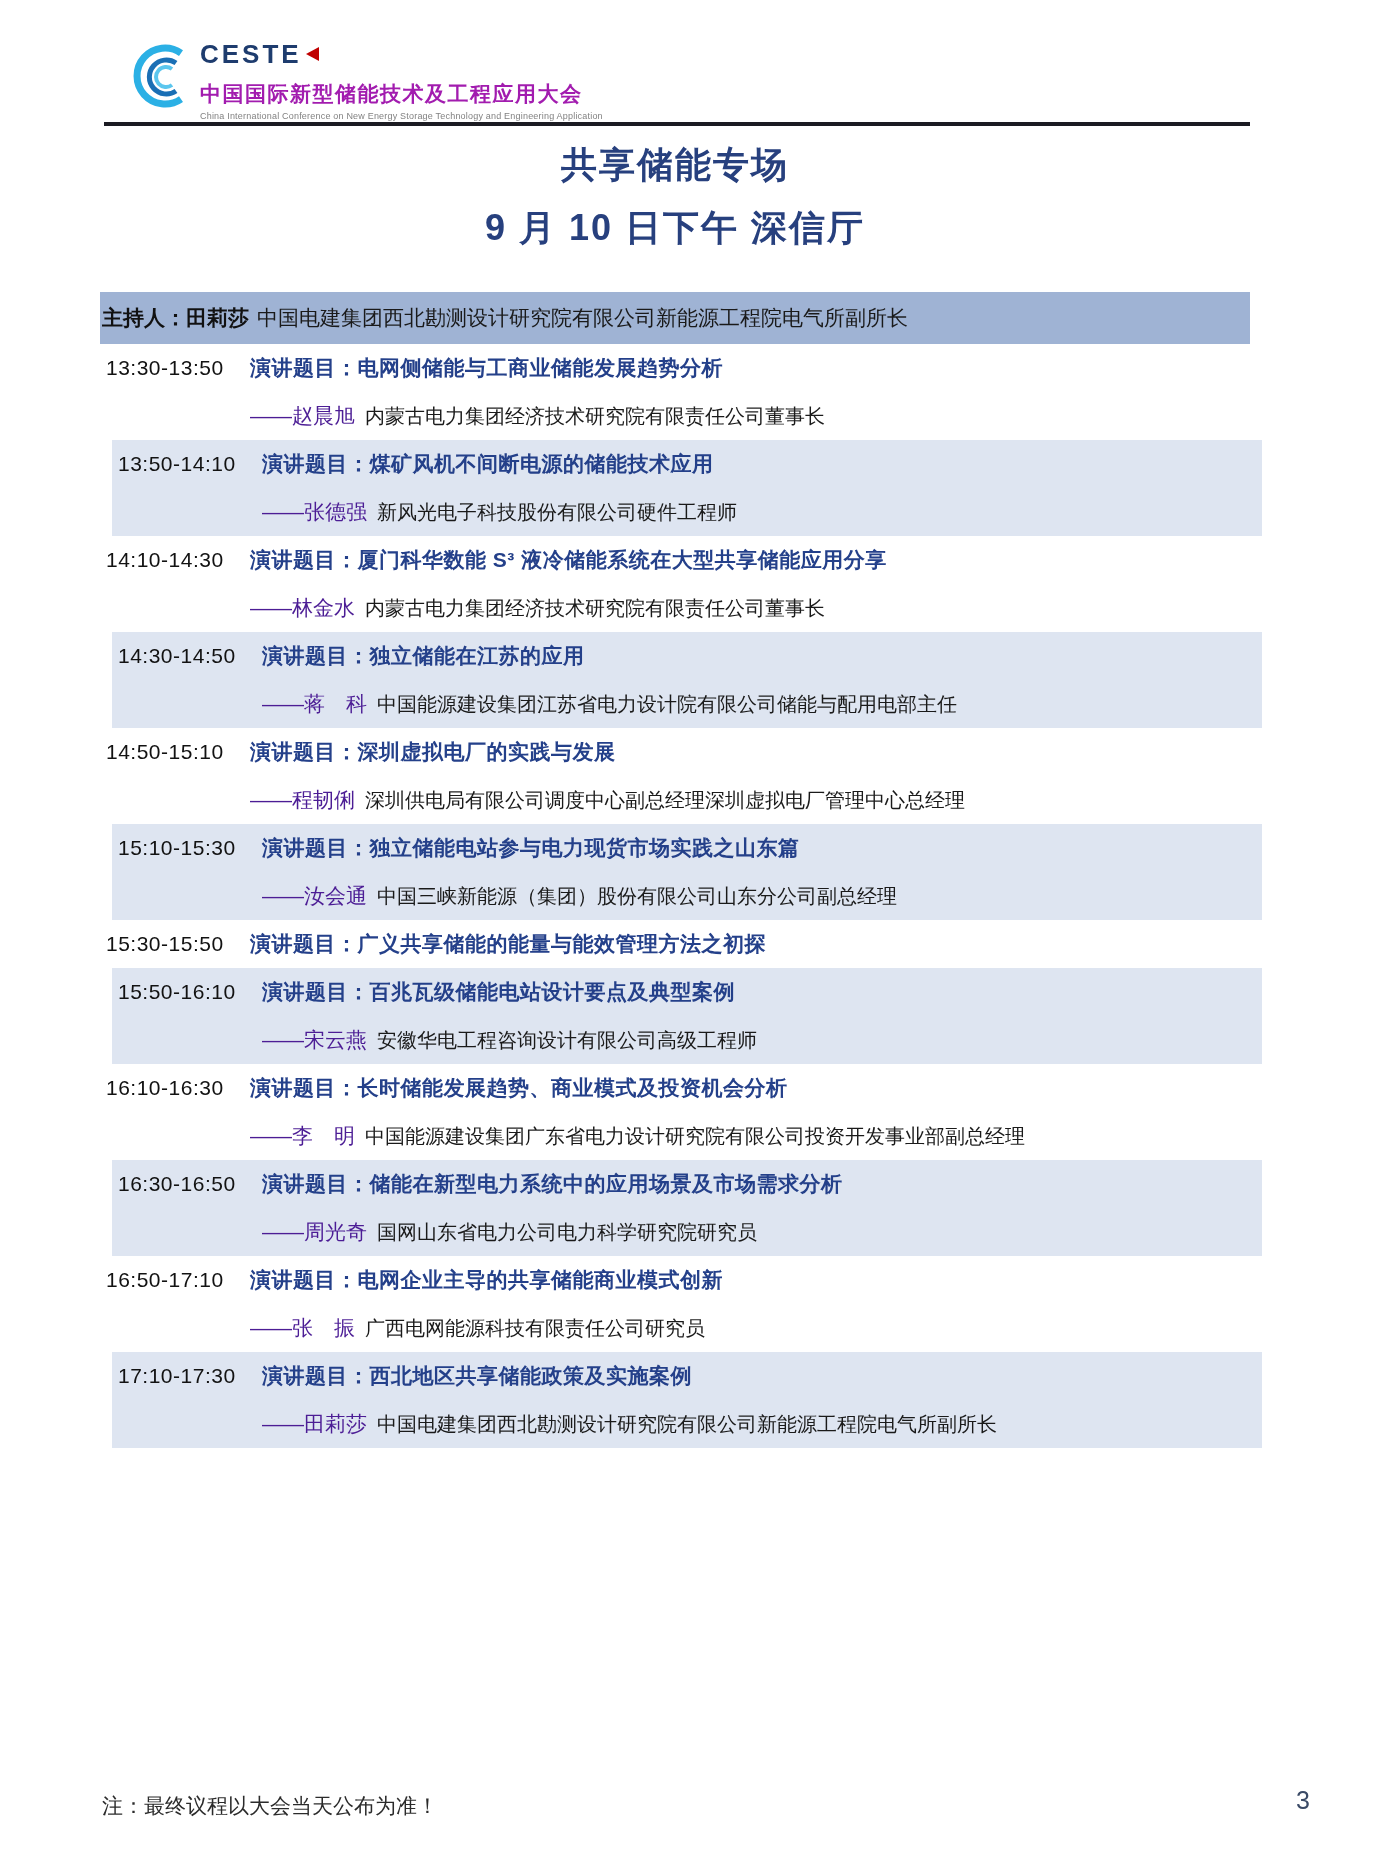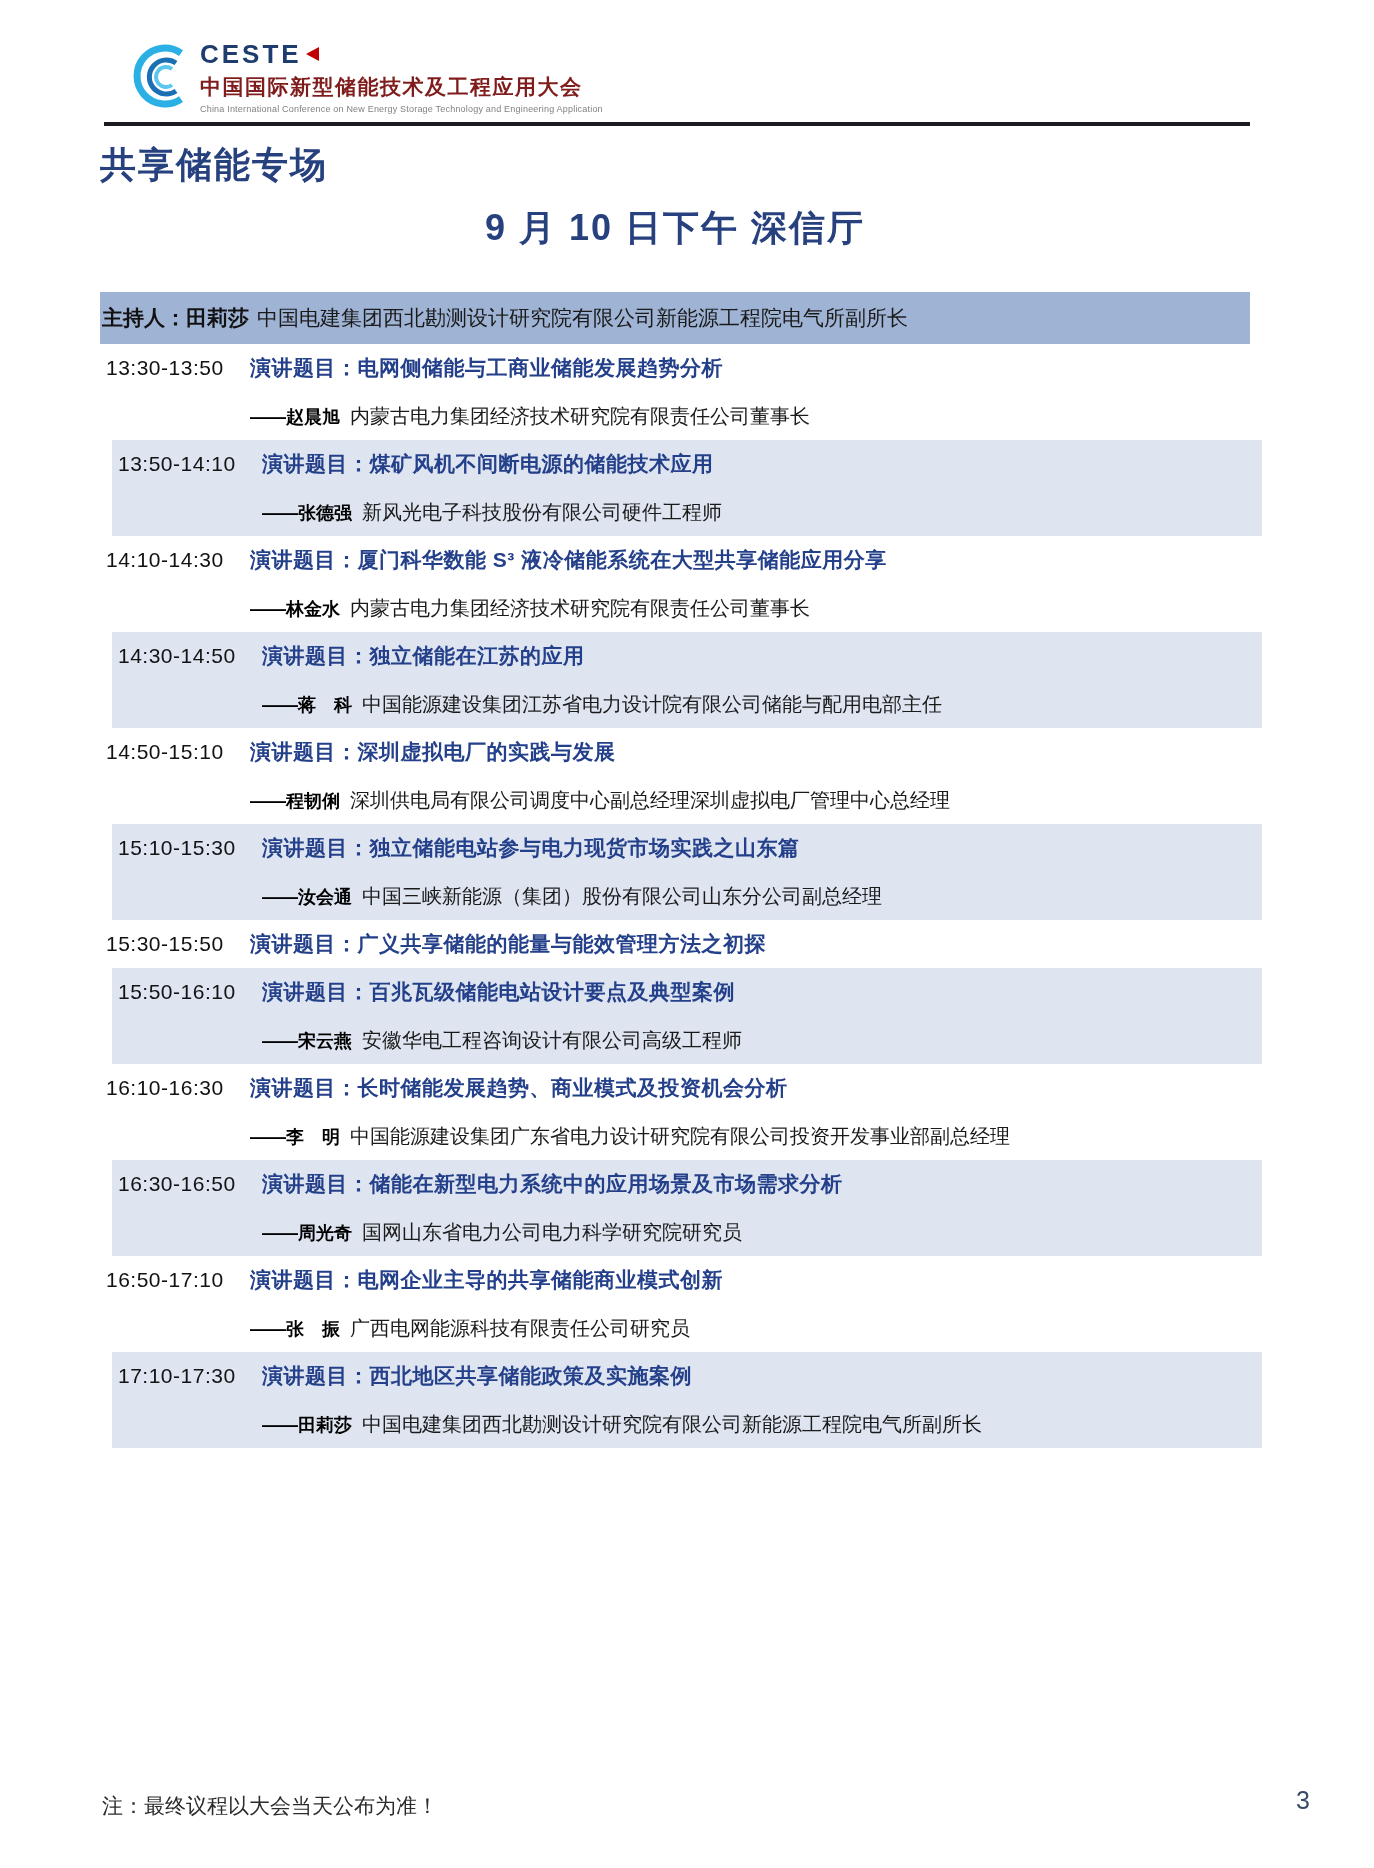--- a/index.html
+++ b/index.html
@@ -13,27 +13,27 @@
   
   .logo-swirl{position:absolute;left:126px;top:40px;width:64px;height:70px;}
   .logo-text{position:absolute;left:200px;top:38px;}
   .brand-line{display:flex;align-items:center;height:32px;}
   .logo-brand{
     font-size:26px;font-weight:900;color:#1e3c6e;letter-spacing:3px;
     font-family:"Liberation Sans",sans-serif;line-height:1;
   }
   .logo-arrow{width:0;height:0;border-top:7px solid transparent;
     border-bottom:7px solid transparent;border-right:13px solid #C00000;margin-left:4px;}
-  .logo-cn{font-size:21px;font-weight:bold;color:#7f1d1d;letter-spacing:1.5px;margin-top:3px;}
+  .logo-cn{font-size:21px;font-weight:bold;color:#a21caf;letter-spacing:1.5px;margin-top:10px;}
   .logo-en{font-size:9px;color:#828282;letter-spacing:0.2px;margin-top:3px;}
   .rule{position:absolute;top:122px;left:104px;width:1146px;height:4px;background:#1b1b22;}
 
   
   .session-title{
-    position:absolute;top:141px;left:100px;width:1150px;
+    position:absolute;top:141px;left:100px;width:1150px;text-align:center;
     font-size:36px;font-weight:bold;color:#27407e;letter-spacing:2px;
   }
   .session-time{
     position:absolute;top:196px;left:100px;width:1150px;text-align:center;
     font-size:36px;font-weight:bold;color:#27407e;letter-spacing:2px;margin-top:8px;
   }
 
   
   .agenda{position:absolute;top:292px;left:100px;width:1150px;}
   .moderator-band{
@@ -43,21 +43,21 @@
   .moderator-band .bold{font-weight:bold;color:#111;}
   .moderator-band .aff{margin-left:8px;color:#1a1a1a;}
 
   .talk-block{width:100%;}
   .talk-block.alt{background:#DEE5F1;margin-left:12px;}
   .talk-row{display:flex;align-items:center;height:48px;}
   .time{width:150px;flex-shrink:0;padding-left:6px;box-sizing:border-box;
     font-size:21px;color:#121212;letter-spacing:0.5px;}
   .talk-title{font-size:21px;font-weight:bold;color:#24408A;letter-spacing:0.5px;}
   .speaker{display:flex;align-items:baseline;}
-  .speaker-name{font-size:18px;font-weight:bold;color:#000000;}
+  .speaker-name{font-size:21px;font-weight:normal;color:#4c1d95;}
   .speaker-aff{font-size:20px;color:#1a1a1a;margin-left:10px;}
 
   
   .footer-note{position:absolute;left:102px;top:1792px;font-size:21px;color:#2b2b2b;}
   .page-number{position:absolute;left:1296px;top:1786px;font-size:25px;color:#3a4a66;}
 </style>
 </head>
 <body>
 
 <div class="page">

